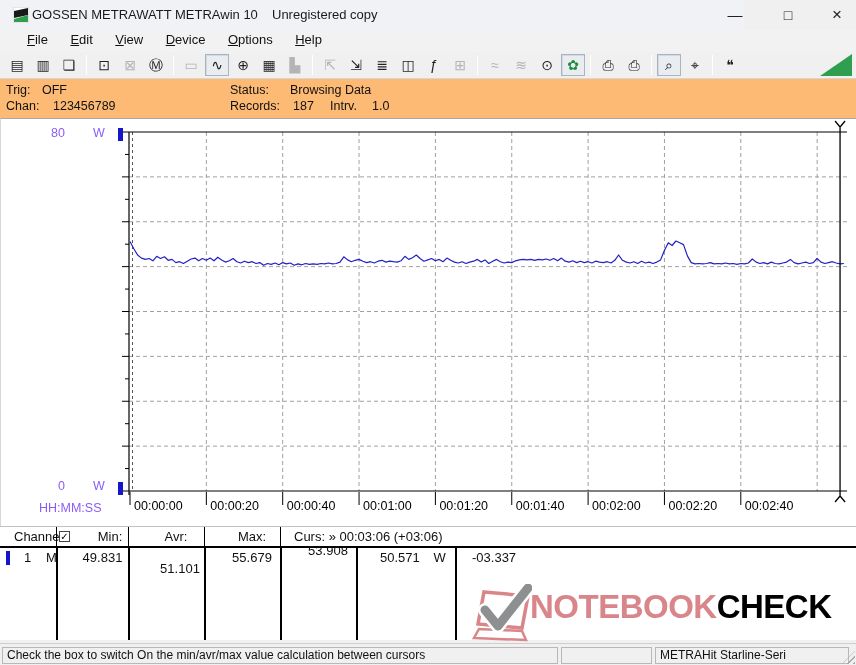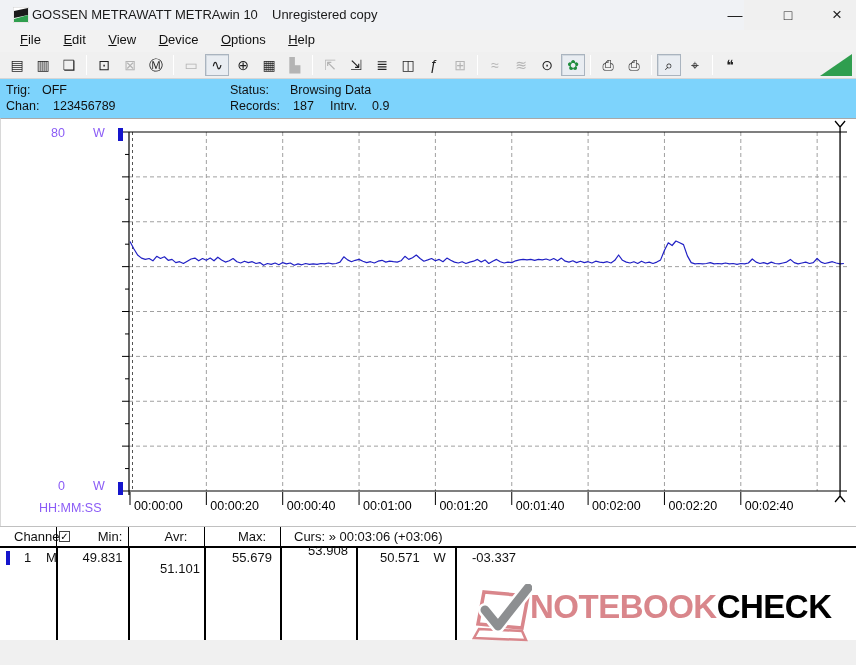--- a/index.html
+++ b/index.html
@@ -7,38 +7,38 @@
   body { font-family:"Liberation Sans", sans-serif; background:#f0f0f0; color:#111; }
   .window { position:relative; width:856px; height:665px; background:#f0f0f0; }
 
   
   .titlebar { position:absolute; left:0; top:0; width:744px; height:30px; background:#f0f2f5; }
   .titlebar span.txt { position:absolute; top:7px; font-size:13px; color:#1a1a1a; white-space:nowrap; }
   .app-icon { position:absolute; left:13px; top:7px; width:16px; height:16px; }
   .wbtn { position:absolute; top:0; width:44px; height:30px; text-align:center; line-height:30px; font-size:15px; color:#222; }
 
   
-  .menubar { position:absolute; left:0; top:30px; width:856px; height:22px; background:#f2f2f2; padding-left:11px; }
+  .menubar { position:absolute; left:0; top:30px; width:856px; height:22px; background:#f2f2f2; padding-left:18px; }
   .menu-item { display:inline-block; padding:2px 9px 0 9px; font-size:13px; color:#111; height:22px; }
   .menu-item::first-letter { text-decoration:underline; }
 
   
   .toolbar { position:absolute; left:0; top:52px; width:856px; height:27px; background:#f0f0f0;
              border-bottom:1px solid #d6d6d6; padding:2px 0 0 4px; white-space:nowrap; }
   .tb-btn { display:inline-block; width:24px; height:22px; margin:0 1px; text-align:center; line-height:21px;
             font-size:14px; color:#222; border:1px solid transparent; vertical-align:top; }
   .tb-btn.disabled { color:#b4b4b4; }
   .tb-btn.pressed { background:#e9edf2; border:1px solid #aab4bf; box-shadow:inset 1px 1px 0 #d2d9e0; }
   .tb-sep { display:inline-block; width:1px; height:20px; margin:1px 4px 0 4px; background:#c4c4c4;
             border-right:1px solid #fff; vertical-align:top; }
   .tb-corner { position:absolute; right:4px; top:54px; width:0; height:0;
                border-left:32px solid transparent; border-bottom:22px solid #2f9e4f; }
 
   
-  .infopanel { position:absolute; left:0; top:79px; width:856px; height:39px; background:#7dd3fc; font-size:12.5px; }
+  .infopanel { position:absolute; left:0; top:79px; width:856px; height:39px; background:#fdba74; font-size:12.5px; }
   .infopanel span { position:absolute; white-space:nowrap; }
 
   
   .chartpanel { position:absolute; left:0; top:118px; width:856px; height:408px; background:#fff;
                 border-top:1px solid #a8a8a8; border-left:1px solid #d8d8d8; }
   #chart-svg { position:absolute; left:0; top:0; }
   .ylab { position:absolute; font-size:12.5px; color:#8b5cf6; }
 
   
   .tablepanel { position:absolute; left:0; top:526px; width:856px; height:114px; background:#fff; border-top:1px solid #c0c0c0; }
@@ -101,21 +101,21 @@
   <div class="infopanel">
     <span style="left:6px; top:4px">Trig:</span>
     <span style="left:42px; top:4px">OFF</span>
     <span style="left:6px; top:20px">Chan:</span>
     <span style="left:53px; top:20px">123456789</span>
     <span style="left:230px; top:4px">Status:</span>
     <span style="left:290px; top:4px">Browsing Data</span>
     <span style="left:230px; top:20px">Records:</span>
     <span style="left:293px; top:20px">187</span>
     <span style="left:330px; top:20px">Intrv.</span>
-    <span style="left:372px; top:20px">0.9</span>
+    <span style="left:372px; top:20px">1.0</span>
   </div>
 
   <div class="chartpanel">
     <svg id="chart-svg" width="855" height="407">
         <line x1="128" y1="327.125" x2="846" y2="327.125" stroke="#a0a0a0" stroke-width="1" stroke-dasharray="4 3"></line>
         <line x1="128" y1="282.25" x2="846" y2="282.25" stroke="#a0a0a0" stroke-width="1" stroke-dasharray="4 3"></line>
         <line x1="128" y1="237.375" x2="846" y2="237.375" stroke="#a0a0a0" stroke-width="1" stroke-dasharray="4 3"></line>
         <line x1="128" y1="192.5" x2="846" y2="192.5" stroke="#a0a0a0" stroke-width="1" stroke-dasharray="4 3"></line>
         <line x1="128" y1="147.625" x2="846" y2="147.625" stroke="#a0a0a0" stroke-width="1" stroke-dasharray="4 3"></line>
         <line x1="128" y1="102.75" x2="846" y2="102.75" stroke="#a0a0a0" stroke-width="1" stroke-dasharray="4 3"></line>
@@ -223,14 +223,20 @@
       <path d="M12 8 L56 12 L50 44 L6 40 Z" fill="#fff" stroke="#d9868b" stroke-width="3.5"></path>
       <path d="M2 54 L54 56 L50 47 L7 45 Z" fill="#fff" stroke="#d9868b" stroke-width="2.5"></path>
       <path d="M13 26 L26 42 L56 4" fill="none" stroke="#fff" stroke-width="14" stroke-linecap="round" stroke-linejoin="round"></path>
       <path d="M13 26 L26 42 L56 4" fill="none" stroke="#8d8f91" stroke-width="9" stroke-linecap="round" stroke-linejoin="round"></path>
     </svg>
     <div class="wm-text">
       <span id="wm1" style="color: rgb(217, 134, 139);">NOTEBOOK</span><span id="wm2" style="color: #000000;">CHECK</span>
     </div>
   </div>
 
+  <div class="statusbar">
+    <div class="sb-panel" style="left:2px; width:556px">Check the box to switch On the min/avr/max value calculation between cursors</div>
+    <div class="sb-panel" style="left:561px; width:91px"></div>
+    <div class="sb-panel" style="left:655px; width:194px">METRAHit Starline-Seri</div>
+    <div class="sb-grip"></div>
+  </div>
 
 </div>
 
 </body></html>

